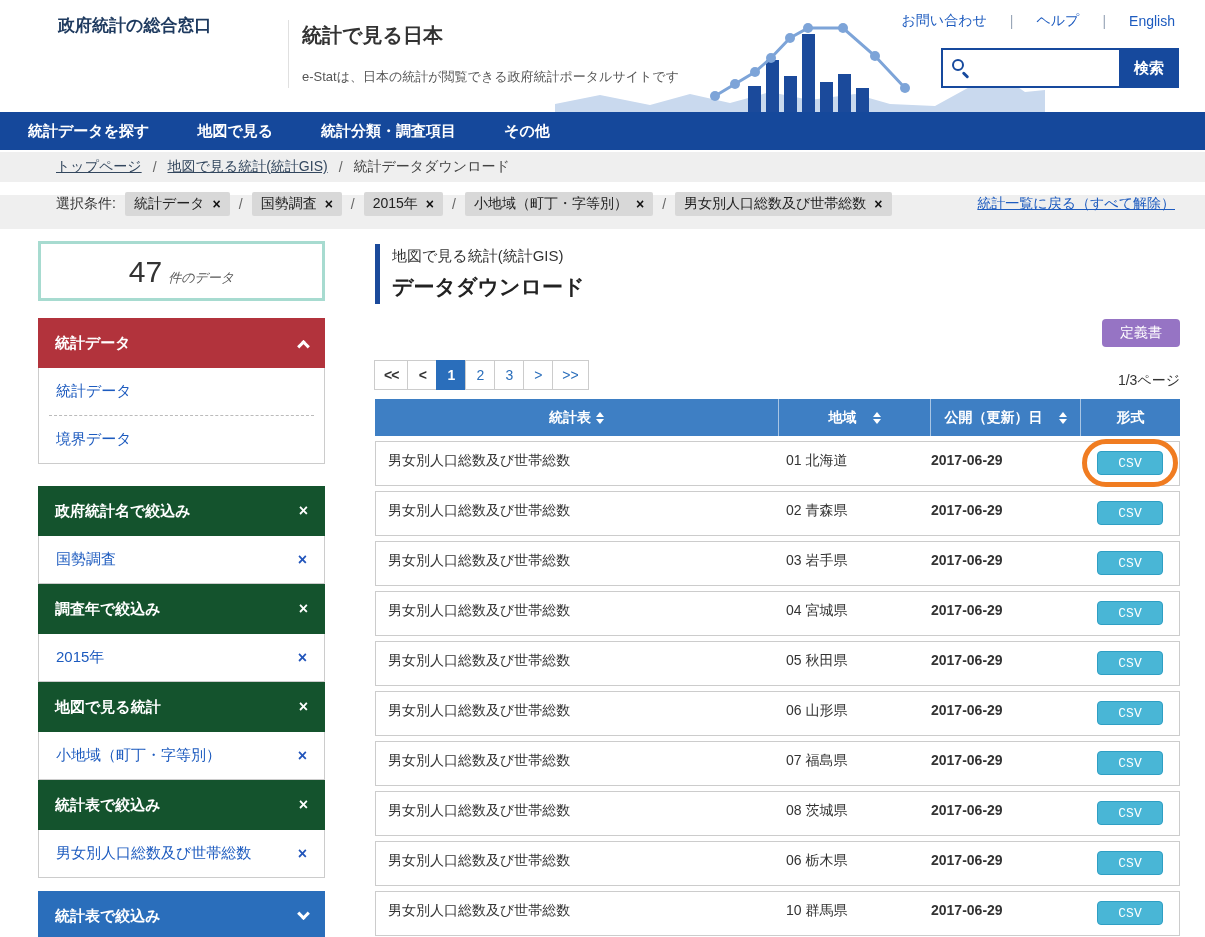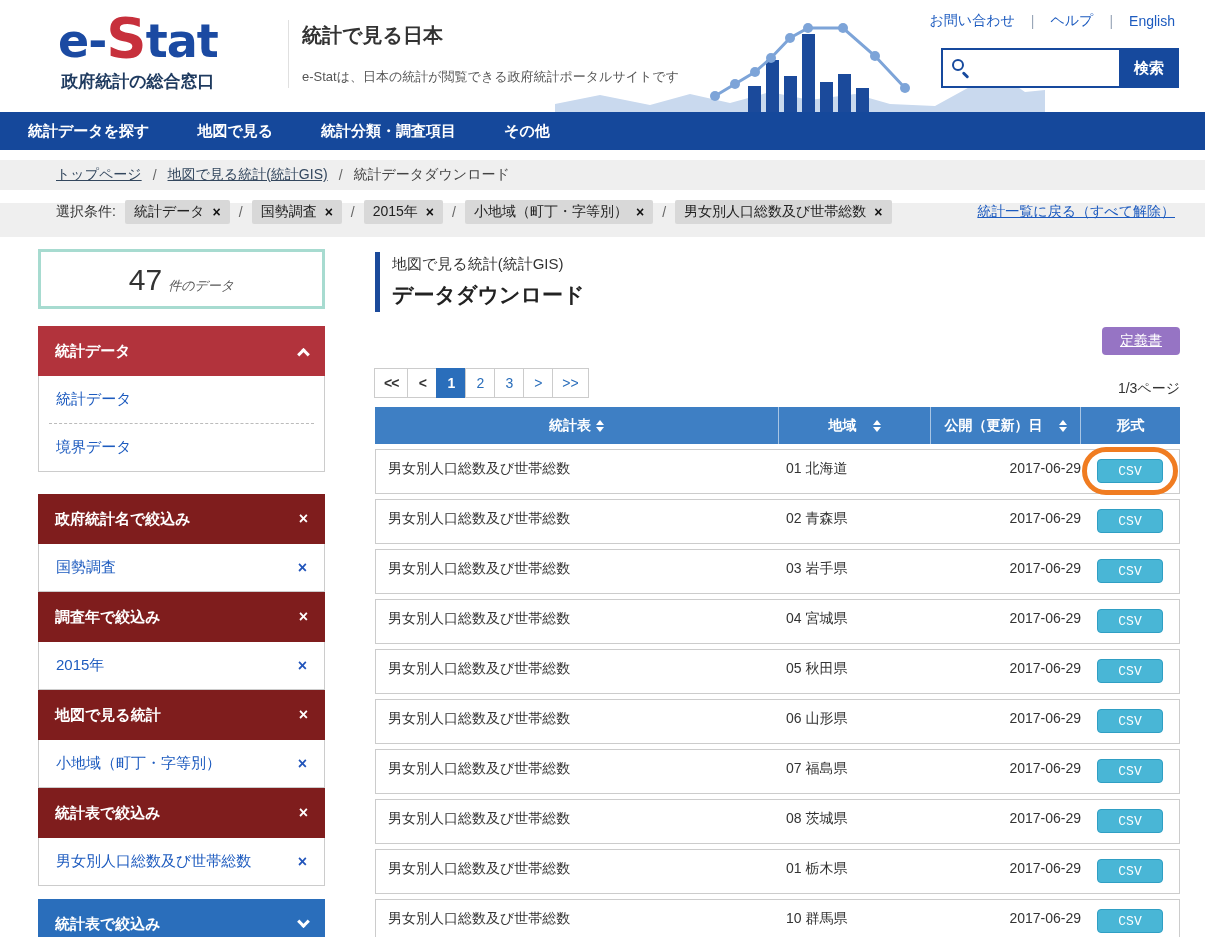--- a/index.html
+++ b/index.html
@@ -14,92 +14,92 @@
   .header-deco { position:absolute; left:555px; top:8px; width:490px; height:104px; }
   .logo-block { position:absolute; left:58px; top:10px; text-align:center; }
   .logo-text { font-weight:bold; font-size:46px; line-height:1; letter-spacing:-1px; font-family:"DejaVu Sans",sans-serif; }
   .logo-e,.logo-tat { color:#1b4aa2; }
   .logo-s { color:#c7303c; font-size:56px; }
   .logo-tagline { font-size:17px; font-weight:bold; color:#1e3a5f; margin-top:4px; }
   .logo-divider { position:absolute; left:288px; top:20px; width:1px; height:68px; background:#e0e0e0; }
   .site-title-block { position:absolute; left:302px; top:22px; }
   .site-title { font-size:20px; font-weight:bold; color:#333; }
   .site-subtitle { font-size:13px; color:#555; margin-top:19px; }
-  .utility { position:absolute; top:12px; right:30px; display:flex; gap:16px; align-items:center; font-size:14px; }
+  .utility { position:absolute; top:12px; right:30px; display:flex; gap:23px; align-items:center; font-size:14px; }
   .util-link { color:#1d5bbf; cursor:pointer; }
   .util-sep { color:#9aa7b8; }
   .search-area { position:absolute; top:48px; right:26px; display:flex; align-items:stretch; }
   .search-box { position:relative; }
   .search-input { width:178px; height:40px; border:2px solid #16499d; border-right:none; padding:0 8px 0 36px; font-size:14px; outline:none; }
   .search-icon { position:absolute; left:11px; top:11px; width:12px; height:12px; border:2.5px solid #16499d; border-radius:50%; }
   .search-icon::after { content:""; position:absolute; left:10px; top:10px; width:3px; height:8px; background:#16499d; transform:rotate(-45deg); border-radius:2px; }
   .search-button { width:60px; height:40px; background:#16499d; color:#fff; font-size:15px; font-weight:bold; border:none; cursor:pointer; font-family:inherit; }
   
   .nav { height:38px; background:#15489b; display:flex; align-items:center; padding-left:28px; gap:48px; }
   .nav-item { color:#fff; font-size:15px; font-weight:bold; cursor:pointer; }
   
-  .breadcrumb { height:30px; background:#efefef; margin-top:10px; display:flex; align-items:center; padding-left:56px; font-size:14px; gap:11px; }
+  .breadcrumb { height:30px; background:#efefef; margin-top:2px; display:flex; align-items:center; padding-left:56px; font-size:14px; gap:11px; }
   .crumb-link { color:#33475e; text-decoration:underline; cursor:pointer; }
   .crumb-current { color:#444; }
   .crumb-sep,.filter-sep { color:#666; }
   .filter-bar { height:34px; background:#efefef; margin-top:13px; display:flex; align-items:center; padding:0 30px 16px 56px; font-size:14px; gap:9px; }
   .filter-label { color:#333; }
   .filter-tag { background:#d8d8d8; padding:3px 9px; border-radius:2px; color:#222; display:flex; gap:8px; align-items:center; white-space:nowrap; }
   .tag-close { font-weight:bold; color:#111; cursor:pointer; line-height:1; }
   .reset-link { margin-left:auto; color:#1d5bbf; text-decoration:underline; cursor:pointer; }
   
   .content { display:flex; padding:12px 25px 0 38px; gap:50px; align-items:flex-start; }
   .sidebar { width:287px; flex:none; }
   .main { flex:1; min-width:0; }
   
   .count-box { border:3px solid #a7dbd0; background:#fff; text-align:center; padding:11px 0 9px; margin-bottom:17px; }
   .count-number { font-size:30px; color:#333; }
   .count-unit { font-size:13px; color:#555; margin-left:6px; font-style:italic; }
   .side-header { height:50px; display:flex; align-items:center; justify-content:space-between; padding:0 17px; color:#fff; font-size:15px; font-weight:bold; cursor:pointer; }
   .side-header.red { background:#b2333c; }
-  .side-header.teal { background:#7f1d1d; }
+  .side-header.teal { background:#14532d; }
   .side-body { border:1px solid #ccc; border-top:none; background:#fff; }
   .side-row { height:47px; display:flex; align-items:center; justify-content:space-between; padding:0 17px; font-size:15px; }
   .side-link { color:#1d5bbf; cursor:pointer; }
   .side-close { color:#2255bb; font-weight:bold; font-size:16px; cursor:pointer; line-height:1; }
   .white-close { color:#fff; font-weight:bold; font-size:16px; line-height:1; }
   .dashed-divider { border-top:1px dashed #bbb; margin:0 10px; }
   .stat-group { margin-bottom:22px; }
   .blue-box { background:#2a6ebb; padding:0 17px 14px; margin-top:13px; }
   .blue-box-header { height:50px; display:flex; align-items:center; justify-content:space-between; color:#fff; font-size:15px; font-weight:bold; cursor:pointer; }
   .chev { width:9px; height:9px; border-right:3px solid #fff; border-bottom:3px solid #fff; display:inline-block; }
   .chev.up { transform:rotate(-135deg) translate(-2px,-2px); }
   .chev.down { transform:rotate(45deg) translate(-2px,-2px); }
   
   .heading { border-left:5px solid #1b4a9b; padding:3px 0 3px 12px; margin-top:3px; }
   .heading-label { font-size:15px; color:#333; }
   .heading-title { font-size:21px; font-weight:bold; color:#222; margin-top:7px; }
   .def-row { display:flex; justify-content:flex-end; margin-top:15px; }
-  .def-button { background:#9674c4; color:#fff; font-size:14px; padding:5px 18px; border-radius:4px; border:none; cursor:pointer; font-family:inherit;text-decoration:underline; }
+  .def-button { background:#9674c4; color:#fff; font-size:14px; padding:5px 18px; border-radius:4px; border:none; cursor:pointer; font-family:inherit; }
   .pag-row { display:flex; justify-content:space-between; align-items:flex-end; margin-top:13px; margin-bottom:9px; }
   .pagination { display:flex; }
   .page-btn { min-width:30px; height:30px; border:1px solid #ccc; margin-left:-1px; display:flex; align-items:center; justify-content:center; font-size:14px; color:#2a6ebb; background:#fff; padding:0 9px; cursor:pointer; }
   .page-btn.arrow { color:#333; font-weight:bold; letter-spacing:-1px; }
   .page-btn.active { background:#2a6ebb; color:#fff; border-color:#2a6ebb; font-weight:bold; }
   .page-indicator { font-size:14px; color:#333;margin-left:9px; }
   .t-header { display:flex; background:#3e7fc4; color:#fff; font-weight:bold; font-size:14px; height:37px; }
   .t-h-cell { display:flex; align-items:center; justify-content:center; gap:5px; height:100%; cursor:pointer; }
   .col-title { width:403px; }
   .col-region { width:152px; }
   .col-date { width:150px;font-family:Liberation Serif, serif; }
   .col-format { width:100px; }
   .t-h-cell + .t-h-cell { border-left:1px solid rgba(255,255,255,.55);gap:16px; }
   .sort-icon { display:flex; flex-direction:column; gap:2px; }
   .sort-icon .up-tri { width:0; height:0; border-left:4px solid transparent; border-right:4px solid transparent; border-bottom:5px solid #fff; }
   .sort-icon .down-tri { width:0; height:0; border-left:4px solid transparent; border-right:4px solid transparent; border-top:5px solid #fff; }
   .t-row { display:flex; border:1px solid #ccc; margin-top:5px; height:45px; background:#fff; }
   .t-cell { font-size:14px; color:#333; padding-top:10px; }
   .t-cell.title { width:403px; padding-left:12px; }
   .t-cell.region { width:152px; padding-left:7px; }
-  .t-cell.date { width:150px; text-align:right; }
+  .t-cell.date { width:150px; text-align:left;font-weight:bold; }
   .t-cell.format { width:98px; display:flex; justify-content:center; padding-top:9px; }
   .csv-button { width:66px; height:24px; background:#49b6d6; color:#fff; font-size:13px; border:1px solid #2f9fc4; border-radius:4px; cursor:pointer; font-family:Liberation Mono, monospace; }
   .csv-wrap { position:relative; }
   .annotation-ring { position:absolute; left:-15px; top:-12px; width:96px; height:48px; border:5px solid #f07c21; border-radius:24px; pointer-events:none; }
 </style>
 </head>
 <body>
 
 <div class="header">
   <svg class="header-deco" viewBox="0 0 490 104" xmlns="http://www.w3.org/2000/svg">
@@ -121,21 +121,20 @@
       <circle cx="216" cy="50" r="5"></circle>
         <circle cx="235" cy="30" r="5"></circle>
         <circle cx="253" cy="20" r="5"></circle>
       <circle cx="288" cy="20" r="5"></circle>
         <circle cx="320" cy="48" r="5"></circle>
         <circle cx="350" cy="80" r="5"></circle>
     </g>
   </svg>
 
   <div class="logo-block">
-    <div class="logo-text"><span class="logo-e">e-</span><span class="logo-s">S</span><span class="logo-tat">tat</span></div>
     <div class="logo-tagline">政府統計の総合窓口</div>
   </div>
   <div class="logo-divider"></div>
 
   <div class="site-title-block">
     <div class="site-title">統計で見る日本</div>
     <div class="site-subtitle">e-Statは、日本の統計が閲覧できる政府統計ポータルサイトです</div>
   </div>
 
   <div class="utility">
@@ -404,21 +403,21 @@
         <div class="t-cell title">男女別人口総数及び世帯総数</div>
         <div class="t-cell region">08 茨城県</div>
         <div class="t-cell date">2017-06-29</div>
         <div class="t-cell format">
             <button class="csv-button">CSV</button>
           </div>
       </div>
 
       <div class="t-row">
         <div class="t-cell title">男女別人口総数及び世帯総数</div>
-        <div class="t-cell region">01 栃木県</div>
+        <div class="t-cell region">06 栃木県</div>
         <div class="t-cell date">2017-06-29</div>
         <div class="t-cell format">
             <button class="csv-button">CSV</button>
           </div>
       </div>
 
       <div class="t-row">
         <div class="t-cell title">男女別人口総数及び世帯総数</div>
         <div class="t-cell region">10 群馬県</div>
         <div class="t-cell date">2017-06-29</div>

